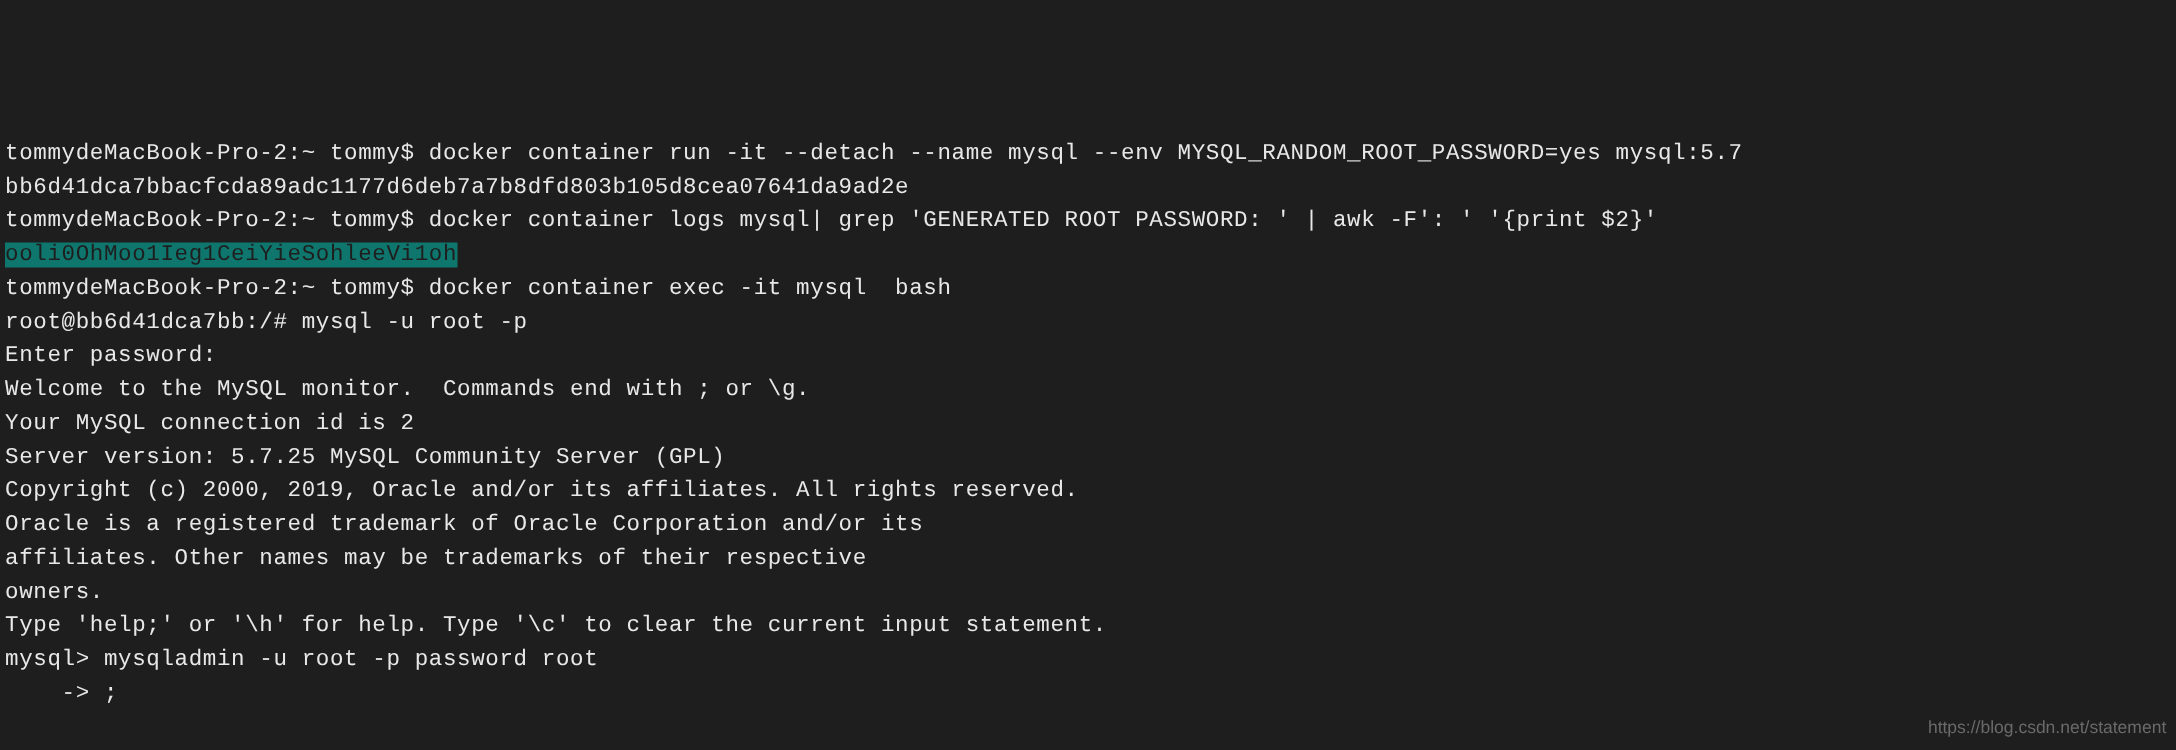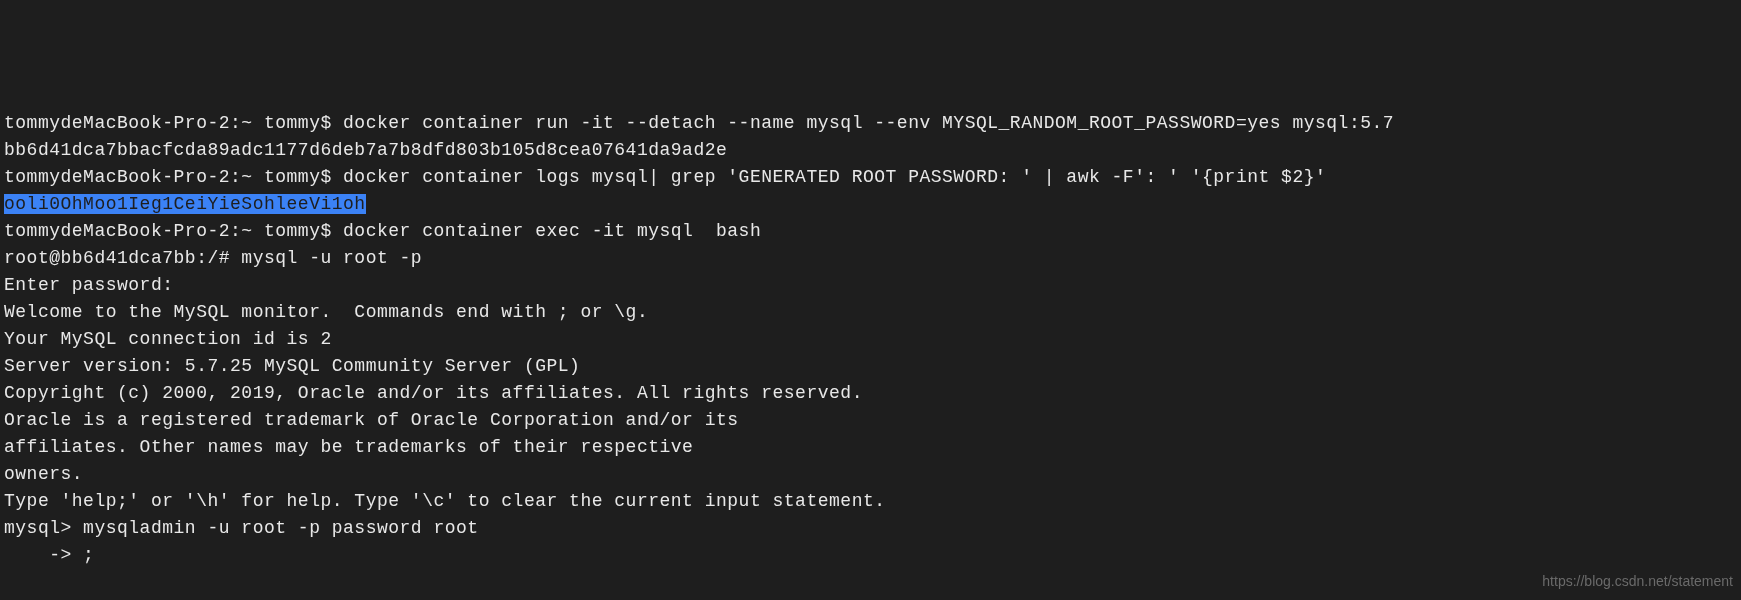--- a/index.html
+++ b/index.html
@@ -19,21 +19,21 @@
       overflow: hidden;
       width: 1741px;
       height: 600px;
       position: relative;
     }
     .line {
       display: block;
       white-space: pre;
     }
     .selected {
-      background-color: #3b82f6;
+      background-color: #0f766e;
       color: #1e1e1e;
     }
     .watermark {
       position: absolute;
       bottom: 8px;
       right: 8px;
       font-size: 14px;
       color: #6a6a6a;
       font-family: Arial, sans-serif;
       letter-spacing: 0;

